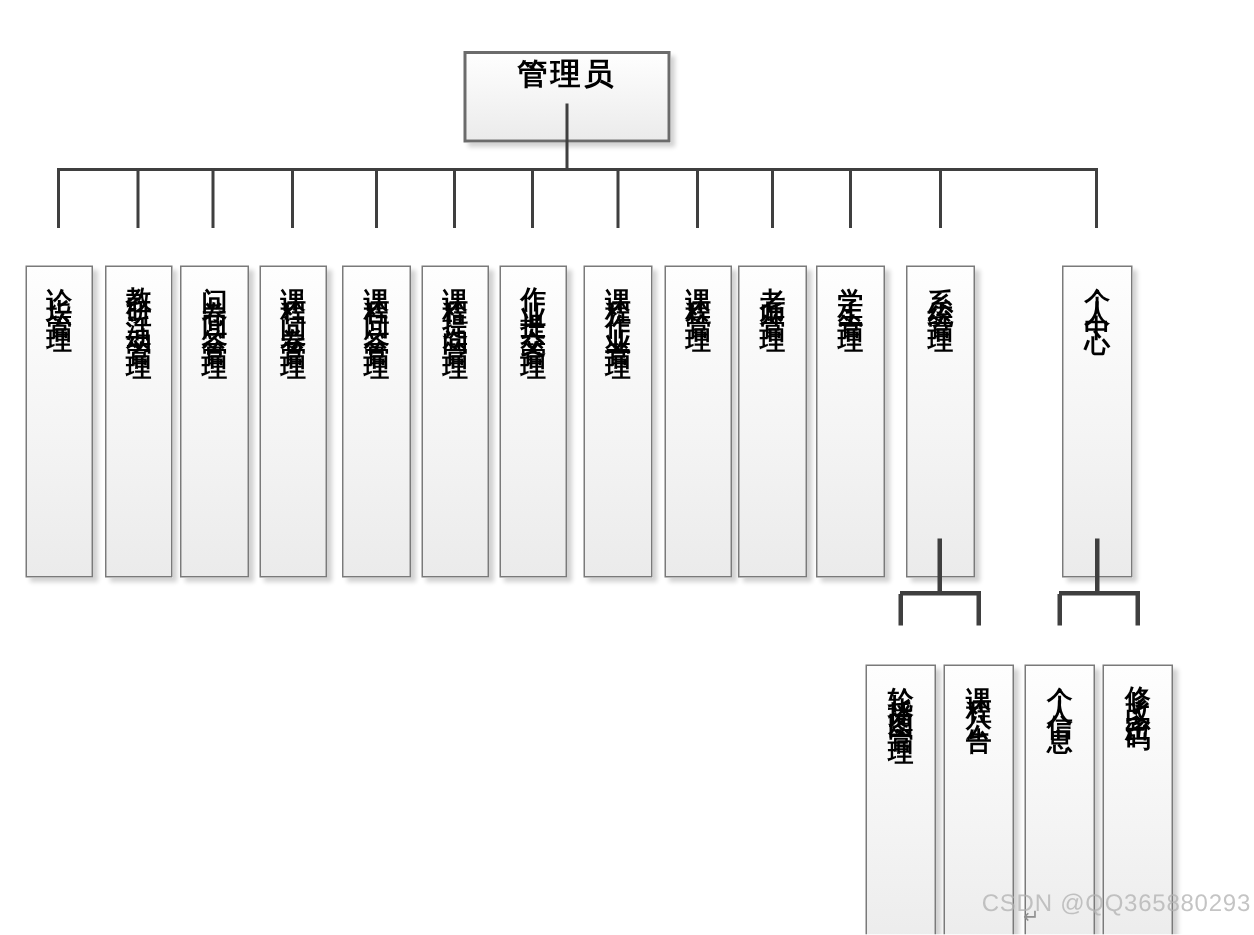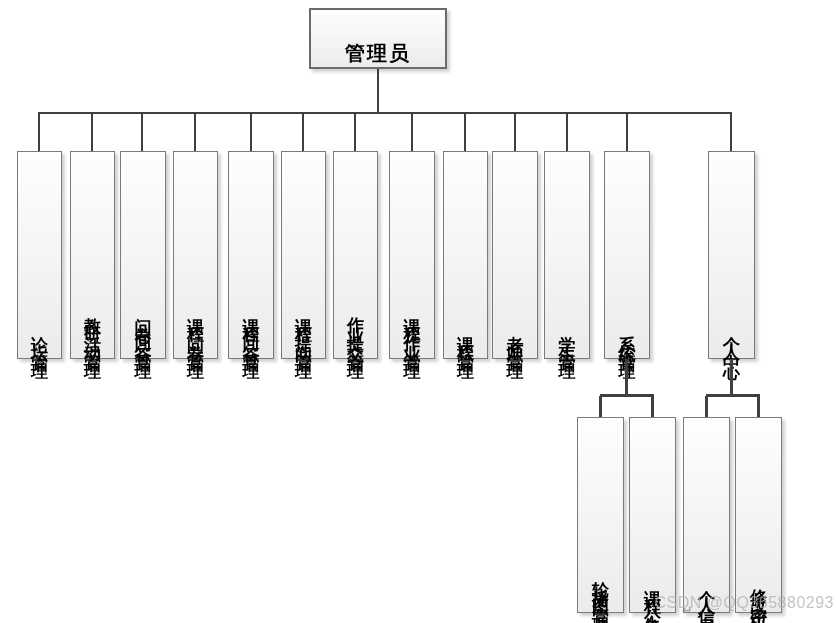--- a/index.html
+++ b/index.html
@@ -11,23 +11,24 @@
     overflow: hidden;
     font-family: "Liberation Sans", "DejaVu Sans", sans-serif;
   }
   .node {
     position: absolute;
     box-sizing: border-box;
     background: linear-gradient(180deg, #fefefe 0%, #f4f4f4 55%, #ebebeb 100%);
     border: 1.5px solid #7a7a7a;
     box-shadow: 3px 3px 3px rgba(0,0,0,0.18);
     display: flex;
-    align-items: flex-end;
+    align-items: flex-start;
     justify-content: center;
     color: #000000;
+    margin-top: 26px;
   }
   .node.root {
     border: 2px solid #6b6b6b;
   }
   .hlabel {
     font-size: 20px;
     font-weight: 600;
     letter-spacing: 2px;
     white-space: nowrap;
   }

